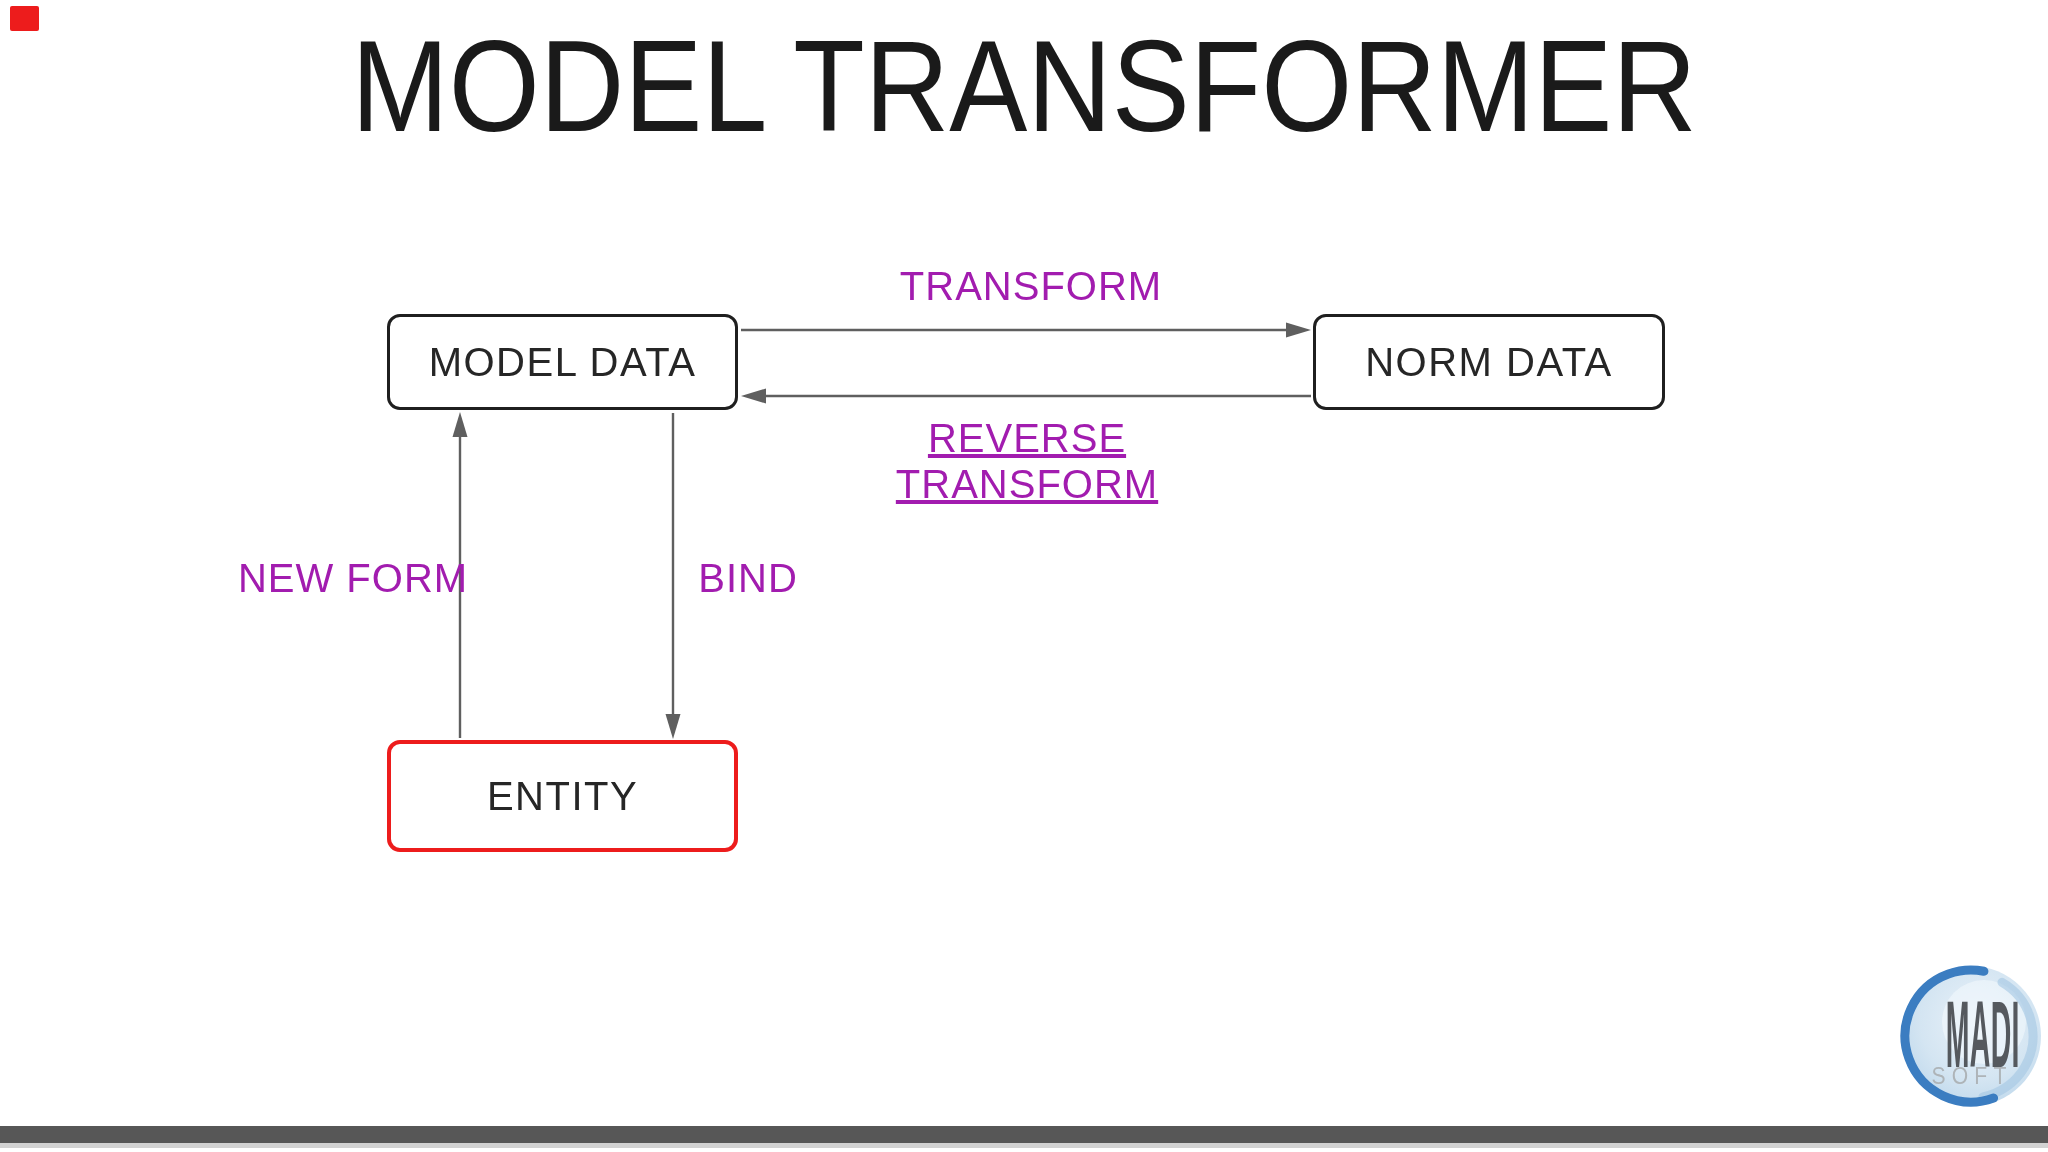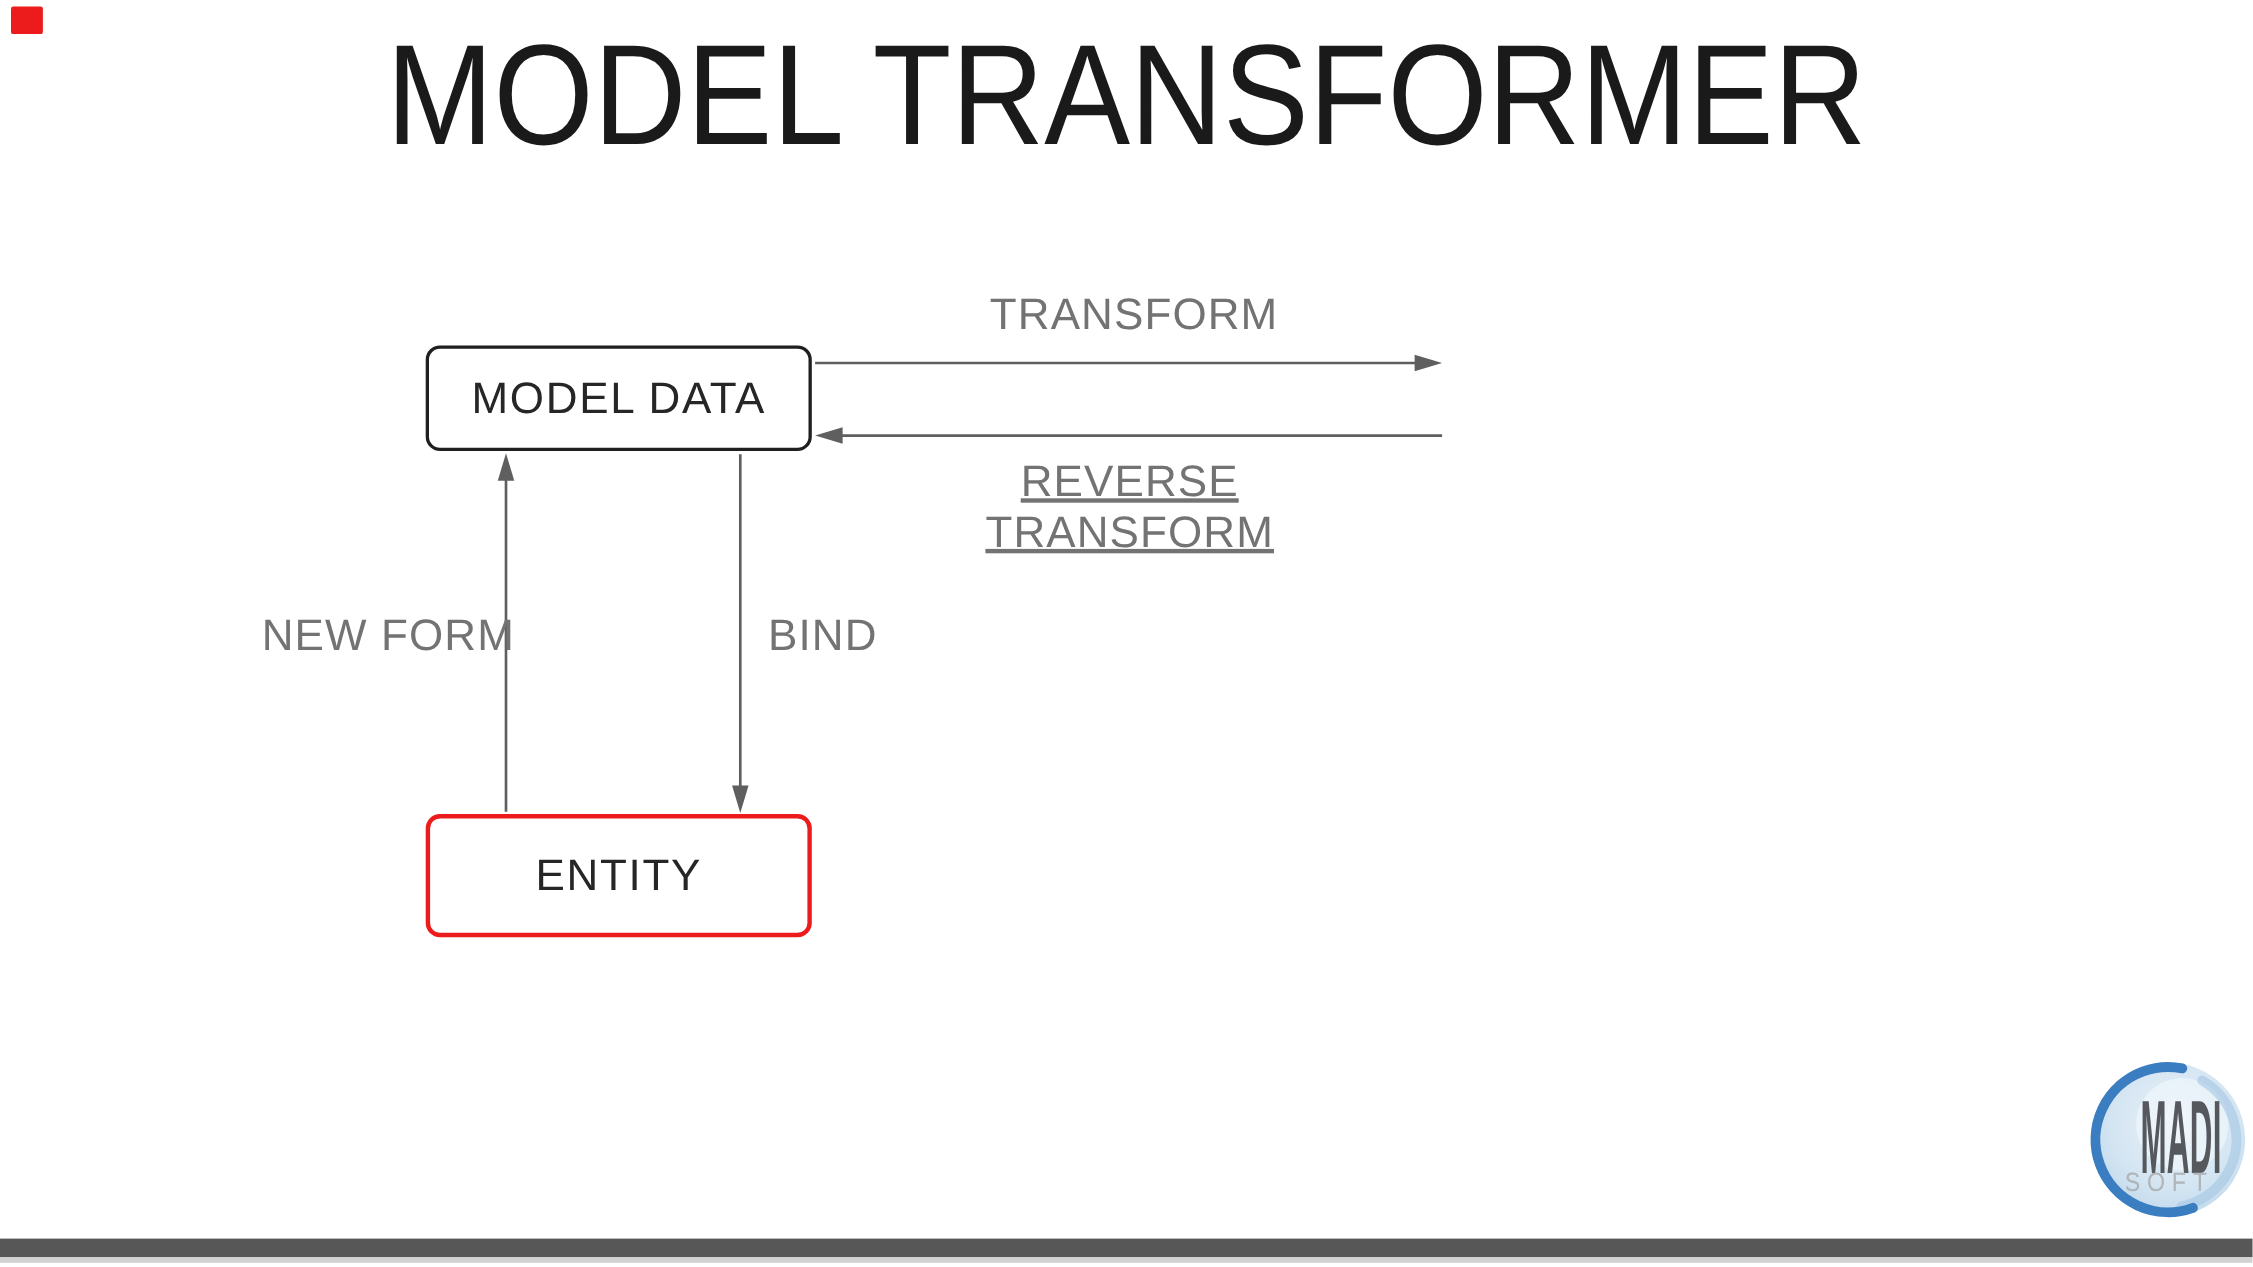--- a/index.html
+++ b/index.html
@@ -35,21 +35,21 @@
   .node-model{left:387px;top:314px;width:351px;height:96px;border:3px solid var(--node-border,#1f1f1f);}
   .node-norm {left:1313px;top:314px;width:352px;height:96px;border:3px solid var(--node-border,#1f1f1f);}
   .node-entity{left:387px;top:740px;width:351px;height:112px;border:4px solid var(--entity-border,#ed1c1c);}
   
   .arrows{position:absolute;left:0;top:0;width:2048px;height:1152px;}
   .arrows line{stroke:var(--arrow,#5f5f5f);stroke-width:2.4;}
   .arrows polygon{fill:var(--arrow,#5f5f5f);}
   
   .edge-label{
     position:absolute;transform:translate(-50%,-50%);
-    font-size:40px;font-weight:300;letter-spacing:1px;color:#737373;
+    font-size:40px;font-weight:300;letter-spacing:1px;color:#a21caf;
     text-align:center;white-space:pre-line;line-height:46px;
   }
   .lbl-transform{left:1031px;top:286px;}
   .lbl-reverse{left:1027px;top:461px;text-decoration:underline;}
   .lbl-newform{left:334px;top:578px;margin-left:19px;}
   .lbl-bind{left:748px;top:578px;text-align:center;}
   
   .footer-credit{
     position:absolute;left:11px;top:1086px;
     font-size:29px;color:#111111;letter-spacing:0.2px;
@@ -91,20 +91,23 @@
     <line x1="460" y1="738" x2="460" y2="435"></line>
     <polygon points="460,412 452.5,437 467.5,437"></polygon>
 
     <line x1="673" y1="413" x2="673" y2="716"></line>
     <polygon points="673,739 665.5,714 680.5,714"></polygon>
   </svg>
 
   <div class="node node-model">
     <span>MODEL DATA</span>
   </div>
+  <div class="node node-norm">
+    <span>NORM DATA</span>
+  </div>
   <div class="node node-entity">
     <span>ENTITY</span>
   </div>
 
   <div class="edge-label lbl-transform">TRANSFORM</div>
   <div class="edge-label lbl-reverse">REVERSE
 TRANSFORM</div>
   <div class="edge-label lbl-newform">NEW FORM</div>
   <div class="edge-label lbl-bind">BIND</div>
 

